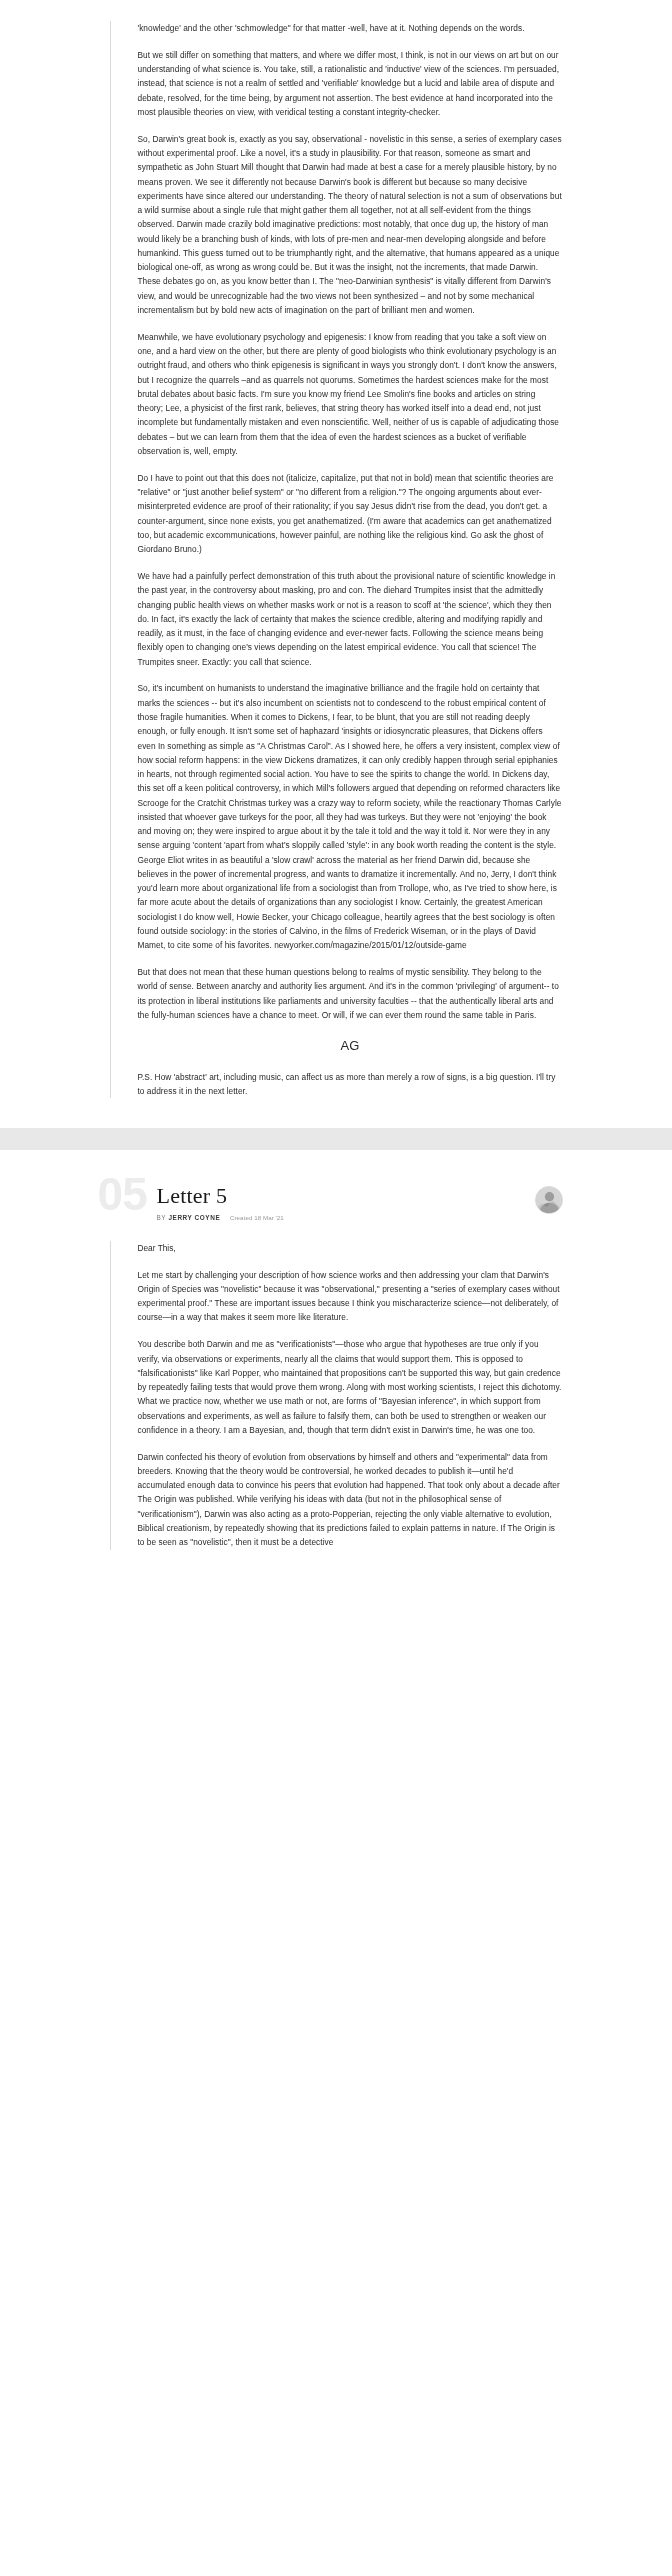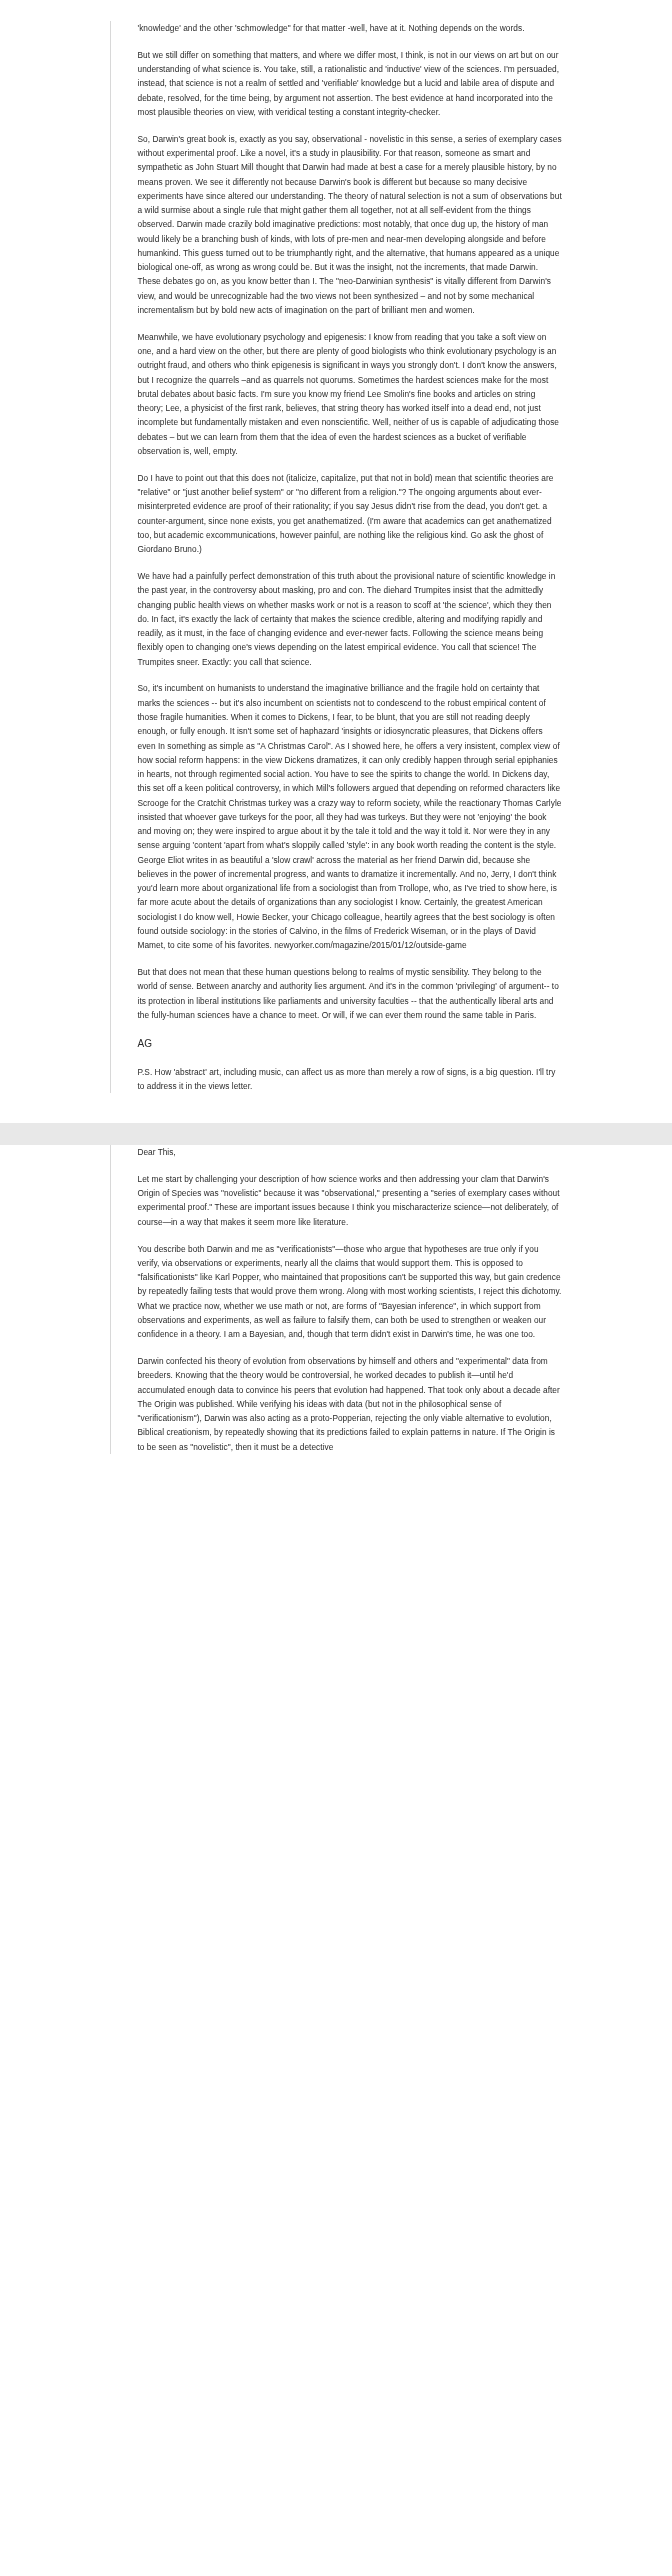--- a/index.html
+++ b/index.html
@@ -32,24 +32,25 @@
   p.para {
     font-size: 8.3px;
     line-height: 1.72;
     color: #2a2a2a;
     margin: 0 0 12.6px 0;
     text-align: left;
     letter-spacing: 0.005em;
   }
   p.para:last-child { margin-bottom: 0; }
   .sig {
-    font-size: 10px;
+    font-size: 13px;
     line-height: 1.72;
     color: #2a2a2a;
     margin: 0 0 12.6px 0;
+    text-align: center;
   }
   
   .gap {
     height: 22px;
     background: #e8e8e8;
   }
   
   .letter-header {
     position: relative;
     width: 453px;
@@ -152,29 +153,50 @@
       <p class="para">
         <span>So, it's incumbent on humanists to understand the imaginative brilliance and the fragile hold on certainty that marks the sciences -- but it's also incumbent on scientists   not to condescend to the robust empirical content of those fragile humanities. When it comes to Dickens, I fear, to be blunt, that you are still not reading deeply enough, or fully enough. It isn't some set of haphazard 'insights or idiosyncratic pleasures, that Dickens offers even In something as simple as "A Christmas Carol". As I showed here, he offers a very insistent, complex view of   how social reform happens: in the view Dickens dramatizes, it can only credibly happen through serial epiphanies in hearts, not through regimented social action. You have to see the spirits to change the world. In Dickens day, this set off a keen political controversy, in which Mill's followers argued that depending on reformed characters like Scrooge for the Cratchit Christmas turkey was a crazy way to reform society, while the reactionary Thomas Carlyle insisted that whoever gave turkeys for the poor, all they had was turkeys. But they were not 'enjoying' the book and moving on; they were inspired to argue about it by the tale it told and the way it told it. Nor were they   in any sense arguing 'content 'apart from what's sloppily called 'style': in any book worth reading the content is the style. George Eliot writes in as beautiful a 'slow crawl' across the material as her friend Darwin did, because she believes in the power of incremental progress, and wants to dramatize it incrementally. And no, Jerry, I don't think you'd learn more about organizational life from a sociologist than from Trollope, who, as I've tried to show here, is far more acute about the details of organizations than any sociologist I know. Certainly, the greatest American sociologist I do know well, Howie Becker, your Chicago colleague, heartily agrees that the best sociology is often found outside sociology: in the stories of Calvino, in the films of Frederick Wiseman, or in the plays of David Mamet, to cite some of his favorites. newyorker.com/magazine/2015/01/12/outside-game</span>
       </p>
 
       <p class="para">
         <span>But that does not mean that these human questions belong to realms of mystic sensibility. They belong to the world of sense. Between anarchy and authority lies argument. And it's in the common 'privileging' of argument-- to its protection in liberal institutions like parliaments and university faculties -- that the authentically liberal arts and the fully-human sciences have a chance to meet. Or will, if we can ever them round the same table in Paris.</span>
       </p>
 
       <p class="sig">AG</p>
 
-      <p class="para">P.S. How 'abstract' art, including music, can affect us as more than merely a row of signs, is a big question. I'll try to address it in the views letter.</p>
+      <p class="para">P.S. How 'abstract' art, including music, can affect us as more than merely a row of signs, is a big question. I'll try to address it in the next letter.</p>
 
     </div>
   </div>
 
   <div class="gap"></div>
 
   <div class="section">
 
+    <div class="letter-header">
+      <div class="big-number">05</div>
+
+      <div class="header-text">
+        <h1 class="letter-title">Letter 5</h1>
+        <div class="byline">
+          <span>BY</span>
+          <span class="author">JERRY COYNE</span>
+          <span class="date">Created 18 Mar '21</span>
+        </div>
+      </div>
+
+      <div class="avatar">
+        <svg width="27" height="27" viewBox="0 0 36 36">
+          <rect width="36" height="36" fill="#d5d5d5"></rect>
+          <circle cx="18" cy="13" r="6.2" fill="#9c9c9c"></circle>
+          <path d="M4 36 C5 25 12 21 18 21 C24 21 31 25 32 36 Z" fill="#8f8f8f"></path>
+          <path d="M0 28 L8 22 L14 27 L22 18 L36 30 L36 36 L0 36 Z" fill="#b0b0b0" opacity="0.5"></path>
+        </svg>
+      </div>
+    </div>
 
     <div class="letter-body">
       <p class="salutation">Dear This,</p>
 
       <p class="para">
         <span>Let me start by challenging your description of how science works and then addressing your clam that Darwin's Origin of Species was "novelistic" because it was "observational," presenting a "series of exemplary cases without experimental proof." These are important issues because I think you mischaracterize science—not deliberately, of course—in a way that makes it seem more like literature.</span>
       </p>
 
       <p class="para">
         <span>You describe both Darwin and me as "verificationists"—those who argue that hypotheses are true only if you verify, via observations or experiments, nearly all the claims that would support them. This is opposed to "falsificationists" like Karl Popper, who maintained that propositions can't be supported this way, but gain credence by repeatedly failing tests that would prove them wrong. Along with most working scientists, I reject this dichotomy. What we practice now, whether we use math or not, are forms of "Bayesian inference", in which support from observations and experiments, as well as failure to falsify them, can both be used to strengthen or weaken our confidence in a theory. I am a Bayesian, and, though that term didn't exist in Darwin's time, he was one too.</span>

